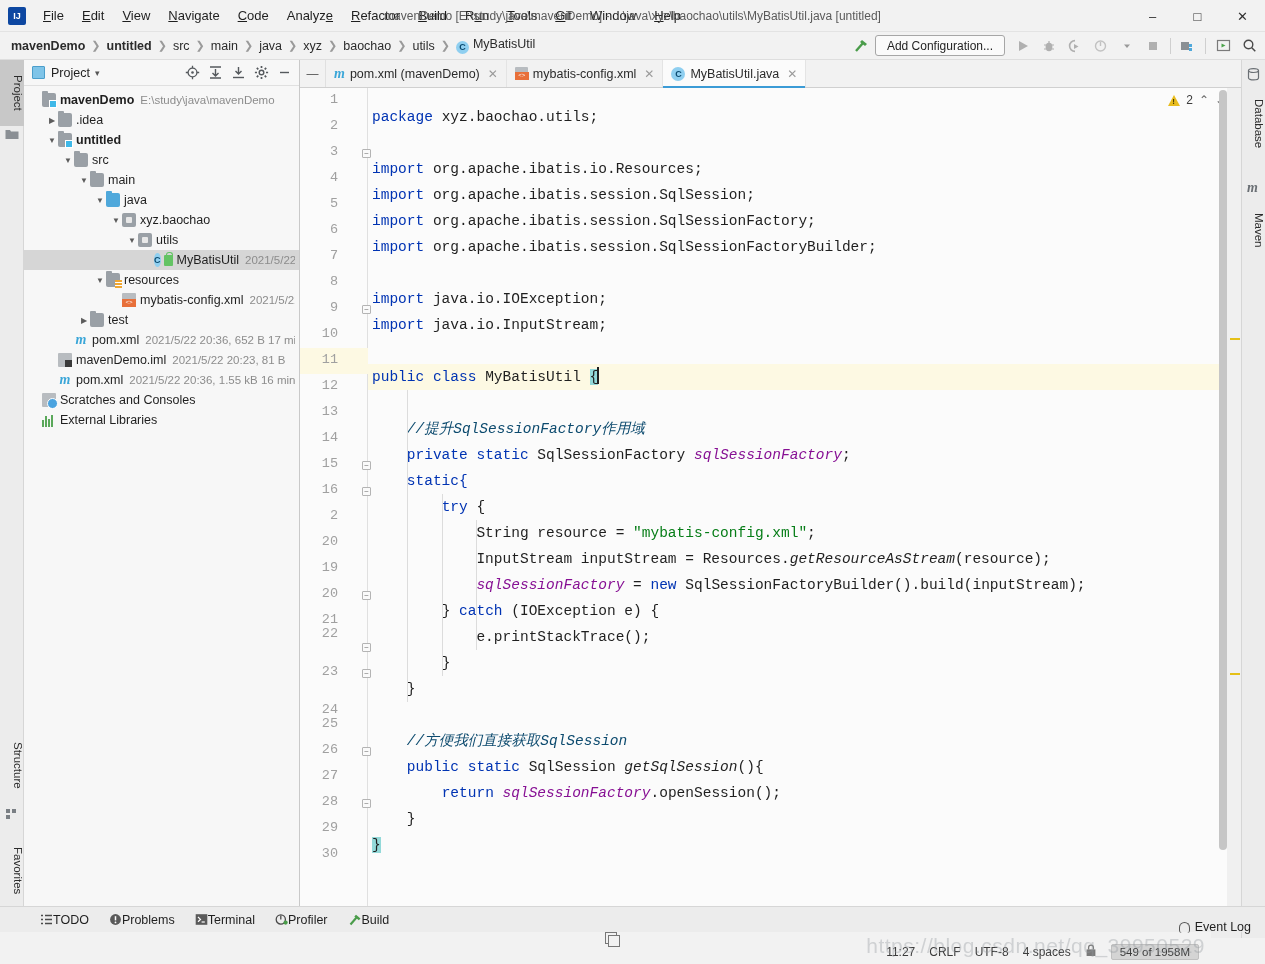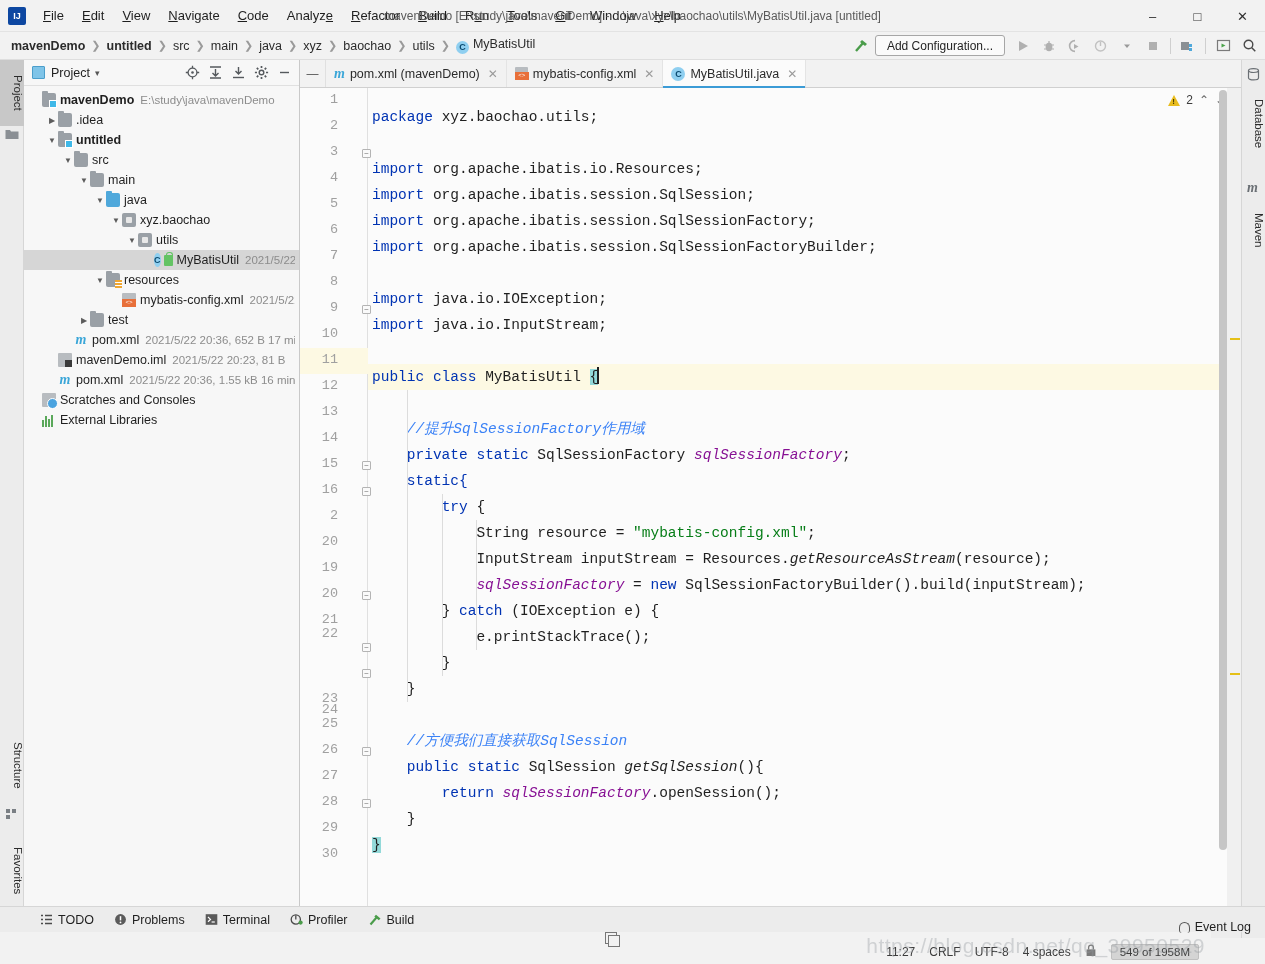--- a/index.html
+++ b/index.html
@@ -166,21 +166,21 @@
 
   .code { position:relative; flex:1; font-family:"Liberation Mono", monospace;
           font-size:14.5px; line-height:26px; white-space:pre; overflow:hidden;
           padding-left:4px;margin-top:16px; }
   .cl { position:absolute; left:4px; height:26px; }
   .hl-line { position:absolute; left:0; right:0; height:26px; background:#fdf9e3; }
   .indent-g { position:absolute; width:1px; background:#dcdcdc; }
 
   .kw { color:#0033b3; }
   .str { color:#067d17; }
-  .cmt { color:#3b82f6; font-style:italic; }
+  .cmt { color:#0c4a6e; font-style:italic; }
   .fld { color:#871094; font-style:italic; }
   .mth { color:#1f1f1f; font-style:italic; }
   .pln { color:#1f1f1f; }
   .caret { display:inline-block; width:1.5px; height:17px; background:#1f1f1f;
            vertical-align:-3px; margin-left:-1px;}
   .brace-hl { background:#93d9d9; }
 
   
   .inspect { position:absolute; right:0; top:28px; bottom:28px; width:14px;
              background:#f0f0f0; }
@@ -198,21 +198,21 @@
 
   .status-crumb { position:absolute; left:0; right:0; bottom:0; height:28px;
                   background:#ededed; border-top:1px solid #dcdcdc;
                   display:flex; align-items:center; padding-left:76px;
                   font-size:12.5px; color:#4a4a4a; }
 
   
   .toolwin-bar { position:absolute; left:0; bottom:32px; width:1265px; height:26px;
                  background:#ececec; border-top:1px solid #d6d6d6;
                  display:flex; align-items:center; padding-left:30px; gap:0; }
-  .tw { display:flex; align-items:center; gap:5px; padding:3px 10px; font-size:12.5px;
+  .tw { display:flex; align-items:center; padding:3px 10px; font-size:12.5px;
         color:#1f1f1f; white-space:nowrap;}
 
   .statusbar { position:absolute; left:0; bottom:0; width:1211px; height:32px;
                background:#f2f2f2; display:flex; align-items:center;
                font-size:12px; color:#3c3c3c;flex-direction:column; }
   .sb-left { display:flex; align-items:center; padding-left:10px; gap:8px; }
   .sb-right { margin-left:auto; display:flex; align-items:center; gap:14px;
               padding-right:12px; }
   .sb-item { white-space:nowrap; }
   .mem { background:#d4d4d4; border:1px solid #c0c0c0; padding:1px 8px;
@@ -608,21 +608,21 @@
           <div class="ln" style="top: 394px;">16</div>
           <div class="fold" style="top: 399px;">−</div>
           <div class="ln" style="top: 420px;">2</div>
           <div class="ln" style="top: 446px;">20</div>
           <div class="ln" style="top: 472px;">19</div>
           <div class="ln" style="top: 498px;">20</div>
           <div class="fold" style="top: 503px;">−</div>
           <div class="ln" style="top: 524px;">21</div>
           <div class="ln" style="top: 538px;">22</div>
           <div class="fold" style="top: 555px;">−</div>
-          <div class="ln" style="top: 603px;">23</div>
+          <div class="ln" style="top: 576px;">23</div>
           <div class="fold" style="top: 581px;">−</div>
           <div class="ln" style="top: 602px; margin-top: 12px;">24</div>
           <div class="ln" style="top: 628px;">25</div>
           <div class="ln" style="top: 654px;">26</div>
           <div class="fold" style="top: 659px;">−</div>
           <div class="ln" style="top: 680px;">27</div>
           <div class="ln" style="top: 706px;">28</div>
           <div class="fold" style="top: 711px;">−</div>
           <div class="ln" style="top: 732px;">29</div>
           <div class="ln" style="top: 758px;">30</div>

